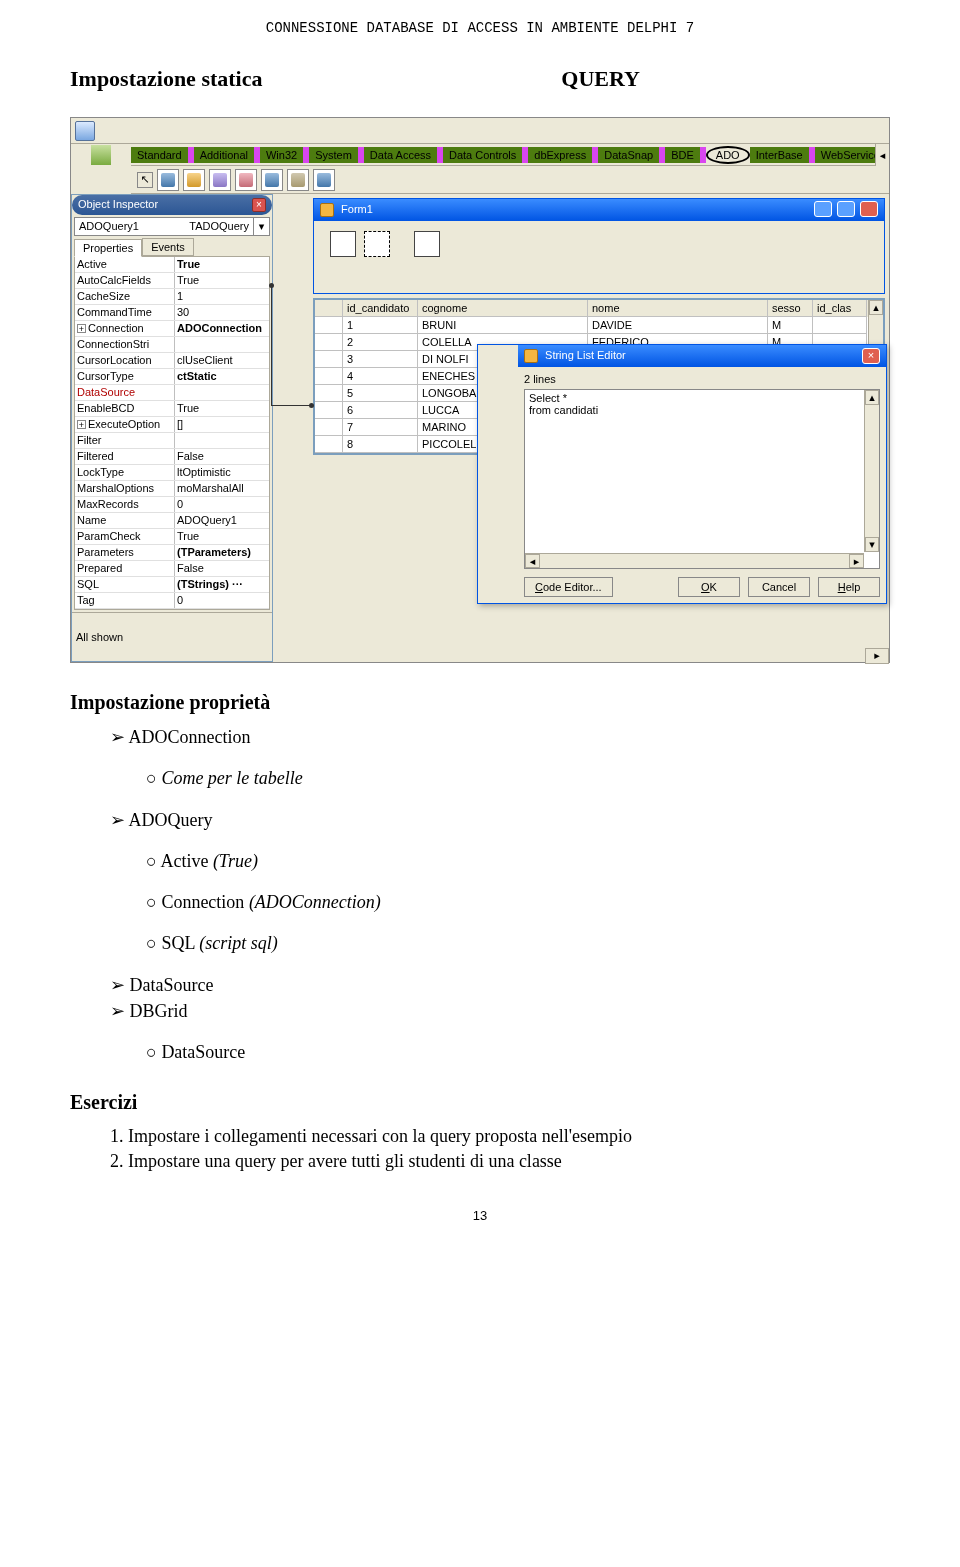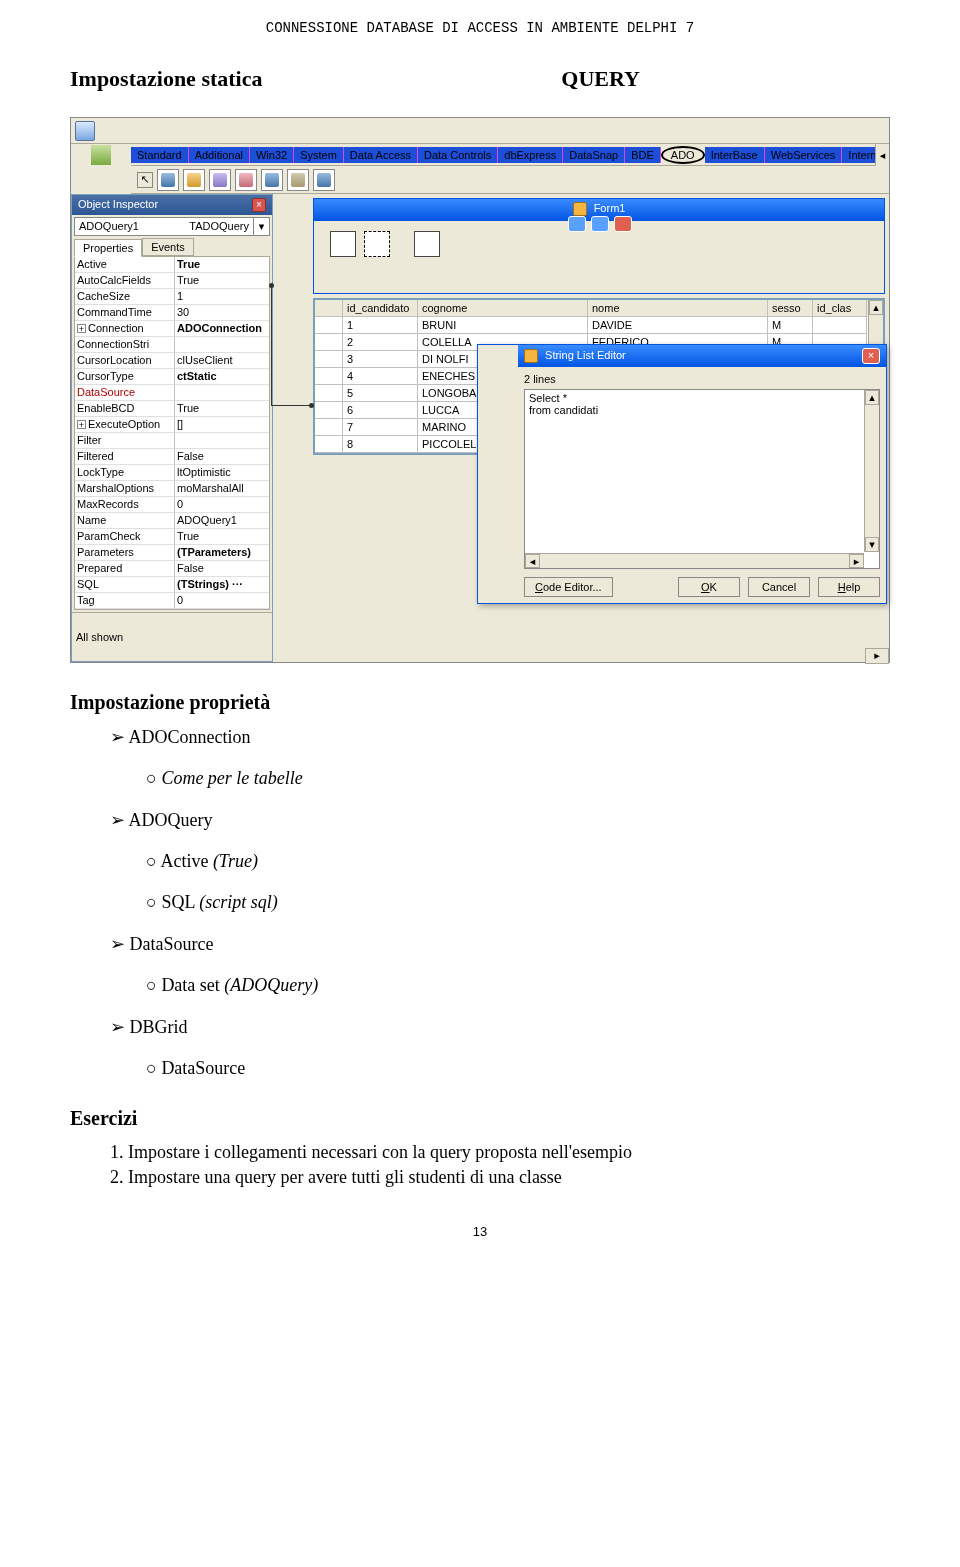--- a/index.html
+++ b/index.html
@@ -41,43 +41,43 @@
   .tabstrip {
     display: flex;
     font-size: 11px;
     align-items: center;
     height: 22px;
     border-bottom: 1px solid #aca899;
     overflow: hidden;
   }
   .tab {
     padding: 2px 6px;
-    border-right: 1px solid #d946ef;
-    background: #1d4ed8;
+    border-right: 6px solid #d946ef;
+    background: #4d7c0f;
     white-space: nowrap;
   }
   .tab.circled { border: 2px solid #000; border-radius: 50%; padding: 1px 8px; background: #ece9d8; }
   .ide-comp-row {
     display: flex; gap: 4px; padding: 4px 6px; border-bottom: 1px solid #aca899;
     align-items: center; height: 28px;
   }
   .comp-glyph {
     width: 22px; height: 22px; border: 1px solid #888; background: #fff;
     display: flex; align-items: center; justify-content: center; font-size: 8px;
   }
   .pluggy { width: 14px; height: 14px; background: linear-gradient(#9bd, #47a); border-radius: 2px; }
 
   .ide-body { display: flex; }
   .object-inspector {
     width: 202px; border: 1px solid #7b9ebd; background: #ece9d8;
     font-size: 11px;
   }
   .oi-title {
     background: linear-gradient(to bottom,#4a6fa5,#2c5694);
-    color: #fff; padding: 3px 6px; display: flex; justify-content: space-between;
+    color: #fff; padding: 3px 6px; display: flex; justify-content: space-between; border-radius: 10px;
   }
   .oi-title .close { width: 14px; height: 14px; background: #d9534f; color:#fff; text-align:center; font-size:10px; border:1px solid #8a2e2a; border-radius:2px;}
   .oi-combo { display:flex; border: 1px solid #888; margin: 2px; background:#fff; }
   .oi-combo span { padding: 2px 4px; }
   .oi-combo .dd { border-left:1px solid #888; width:16px; text-align:center; }
   .oi-tabs { display:flex; margin: 2px 2px 0 2px; }
   .oi-tab { padding: 2px 8px; border:1px solid #aca899; background:#ece9d8; font-size:11px; }
   .oi-tab.active { background:#fff; border-bottom:1px solid #fff; position:relative; top:1px;}
   .oi-grid { background:#fff; border:1px solid #aca899; margin:0 2px 2px 2px; }
   .oi-row { display:flex; border-bottom:1px solid #e0e0e0; height:16px; }
@@ -92,21 +92,20 @@
   .form-window {
     margin: 4px 4px 0 40px;
     border: 1px solid #0054e3;
     background: #ece9d8;
     min-height: 96px;
   }
   .form-titlebar {
     background: linear-gradient(to bottom,#3a8cff,#0054e3);
     color:#fff; padding:3px 6px; display:flex; justify-content:space-between; align-items:center;
     height: 22px;
-    flex-direction: column;
   }
   .form-titlebar .buttons span { display:inline-block; width:18px; height:16px; border:1px solid #fff; margin-left:2px; background:#5aa0ff; border-radius:3px;}
   .form-titlebar .buttons .close { background:#e06050; }
   .form-canvas { position:relative; height: 70px; background-image: radial-gradient(#888 0.5px, transparent 0.5px); background-size: 6px 6px; }
   .form-canvas .comp { position:absolute; width:26px; height:26px; border:1px solid #444; background:#fff; }
   .form-canvas .comp.c1 { left: 16px; top: 10px; }
   .form-canvas .comp.c2 { left: 50px; top: 10px; border:1px dashed #000; }
   .form-canvas .comp.c3 { left: 100px; top: 10px; }
 
   .connector-line {
@@ -512,26 +511,24 @@
   <div class="section-heading">Impostazione proprietà</div>
 
   <div class="bullet-list">
     <div class="bi">ADOConnection</div>
     <div class="sub-list">
       <div class="si"><span class="italic">Come per le tabelle</span></div>
     </div>
     <div class="bi">ADOQuery</div>
     <div class="sub-list">
       <div class="si"><span>Active</span> <span class="italic">(True)</span></div>
+      <div class="si"><span>Connection</span> <span class="italic">(ADOConnection)</span></div>
       <div class="si"><span>SQL</span> <span class="italic">(script sql)</span></div>
     </div>
     <div class="bi">DataSource</div>
-    <div class="sub-list">
-      <div class="si"><span>Data set</span> <span class="italic">(ADOQuery)</span></div>
-    </div>
     <div class="bi">DBGrid</div>
     <div class="sub-list">
       <div class="si"><span>DataSource</span></div>
     </div>
   </div>
 
   <div class="section-heading">Esercizi</div>
   <div class="num-list">
     <div class="ni">1. Impostare i collegamenti necessari con la query proposta nell'esempio</div>
     <div class="ni">2. Impostare una query per avere tutti gli studenti di una classe</div>

